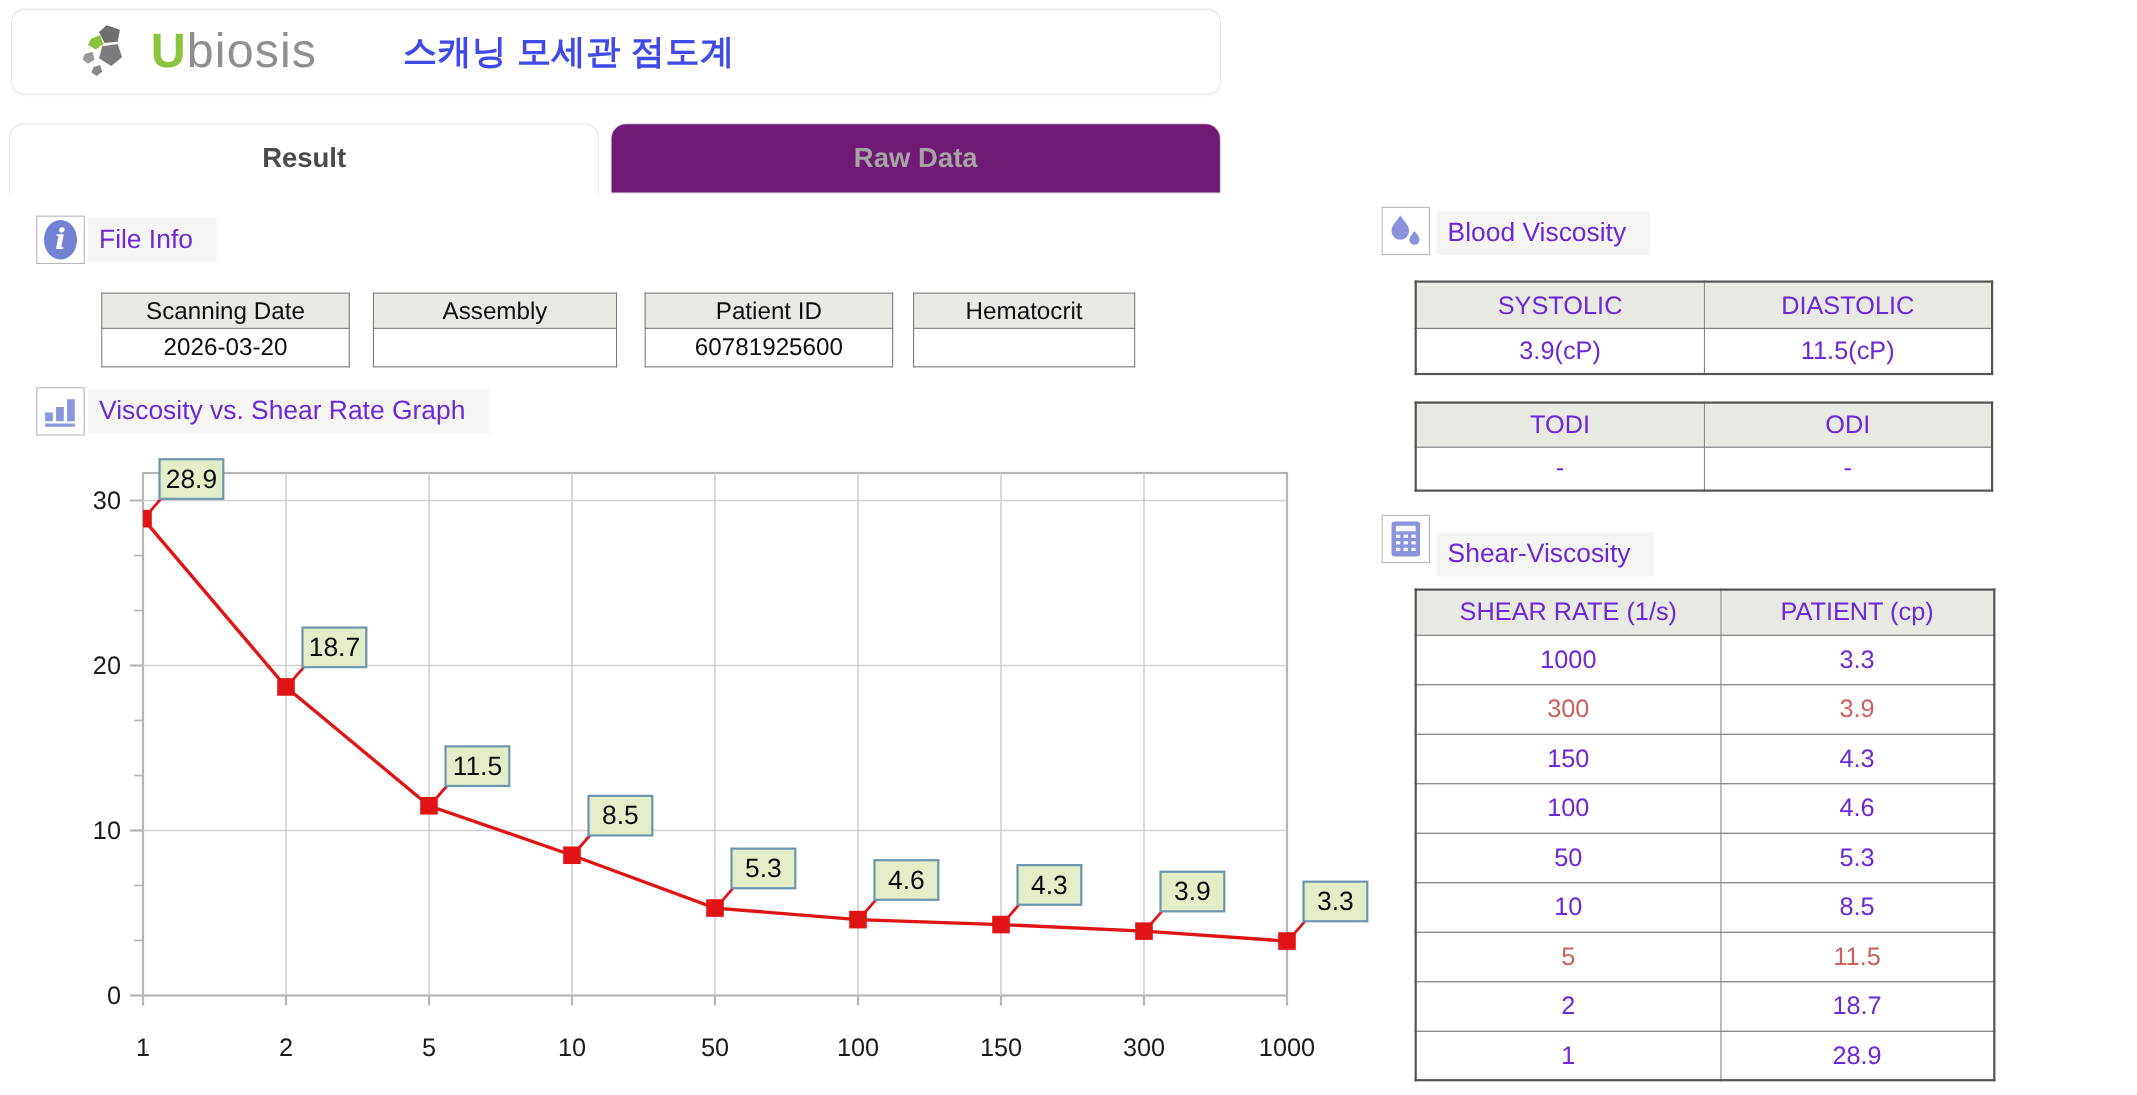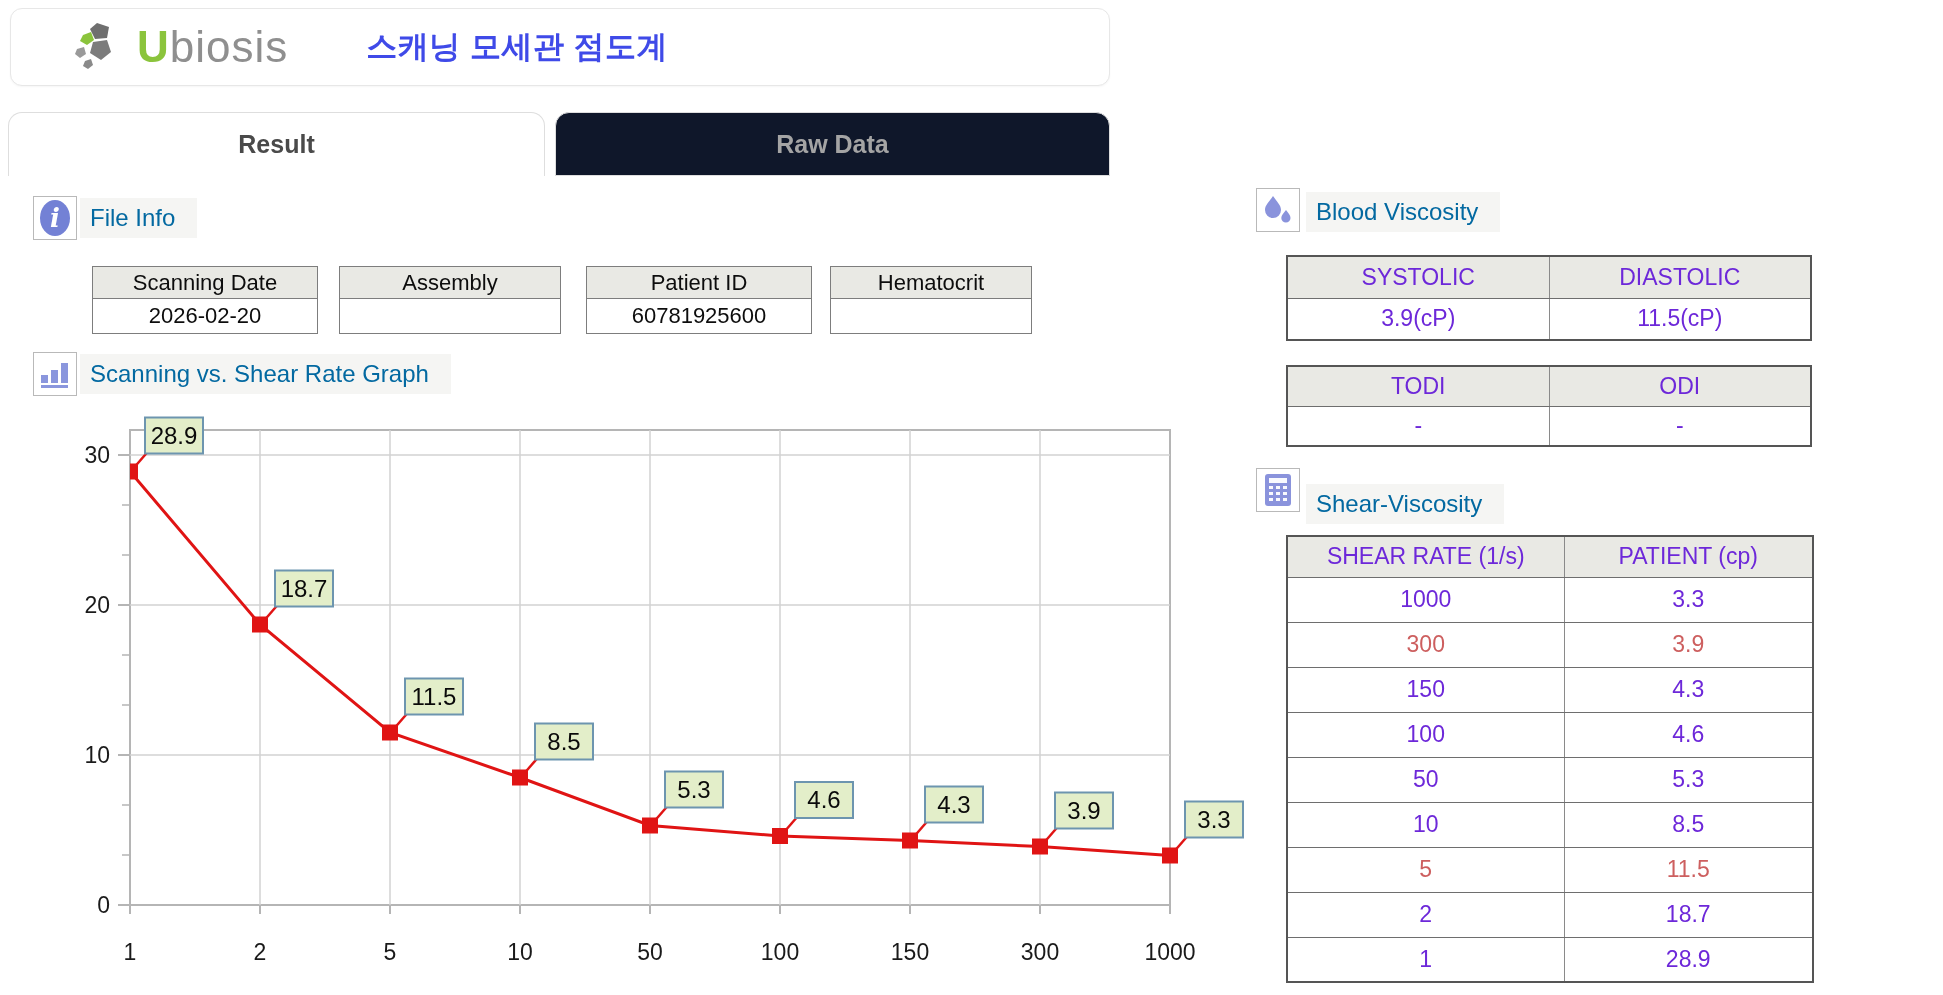--- a/index.html
+++ b/index.html
@@ -27,29 +27,29 @@
   }
 
   
   .tabbar { position:absolute; left:0; top:112px; width:1112px; height:64px; }
   .tab {
     position:absolute; top:0; height:64px; display:flex; align-items:center; justify-content:center;
     font-size:25px; font-weight:700; border:1px solid #dedede;
     border-radius:14px 14px 0 0; cursor:pointer;
   }
   .tab.active { background:#fff; color:#4a4a4a; border-bottom:none; z-index:2; }
-  .tab.inactive { background:#0f172a; color:#a4a4a4; }
+  .tab.inactive { background:#701a75; color:#a4a4a4; }
 
   
   .icon-box {
     position:absolute; width:44px; height:44px; background:#fff;
     border:1px solid #b9b9b9; display:flex; align-items:center; justify-content:center;
   }
   .section-label {
-    position:absolute; height:40px; background:#f5f5f3; color:#0369a1;
+    position:absolute; height:40px; background:#f5f5f3; color:#6d28d9;
     font-size:24px; display:flex; align-items:center; padding:0 22px 0 10px;
     white-space:nowrap;
   }
   .info-circle {
     width:30px; height:36px; border-radius:50%; background:#7381d5;
     color:#fff; display:flex; align-items:center; justify-content:center;
     font-family:"DejaVu Serif", serif; font-style:italic; font-weight:700; font-size:26px;
   }
 
   
@@ -110,21 +110,21 @@
   <div class="section-label" style="left:80px; top:198px;">File Info</div>
 
   <div id="file-info-cols">
       <div class="fi-col" style="left: 62px; width: 226px;">
         <table>
           <tbody>
             <tr>
               <td class="hd">Scanning Date</td>
             </tr>
             <tr>
-              <td class="val">2026-02-20</td>
+              <td class="val">2026-03-20</td>
             </tr>
           </tbody>
         </table>
       </div>
       <div class="fi-col" style="left: 309px; width: 222px;">
         <table>
           <tbody>
             <tr>
               <td class="hd">Assembly</td>
             </tr>
@@ -161,21 +161,21 @@
     </div>
 
   <div class="icon-box" style="left:33px; top:352px;">
     <svg width="32" height="30" viewBox="0 0 32 30">
       <rect x="2" y="16" width="7" height="8" fill="#8a96dd"></rect>
       <rect x="12" y="11" width="7" height="13" fill="#8a96dd"></rect>
       <rect x="22" y="4" width="7" height="20" fill="#8a96dd"></rect>
       <rect x="2" y="26" width="27" height="3" fill="#8a96dd"></rect>
     </svg>
   </div>
-  <div class="section-label" style="left:80px; top:354px;">Scanning vs. Shear Rate Graph</div>
+  <div class="section-label" style="left:80px; top:354px;">Viscosity vs. Shear Rate Graph</div>
 
   <div id="chart-wrap">
     <svg id="chart" width="1270" height="595">
         <rect x="130" y="30" width="1040" height="475" fill="none" stroke="#b5b5b5" stroke-width="2"></rect>
         <line x1="130" y1="505" x2="130" y2="514" stroke="#b5b5b5" stroke-width="2"></line>
         <line x1="260" y1="30" x2="260" y2="505" stroke="#d2d2d2" stroke-width="1.5"></line>
         <line x1="260" y1="505" x2="260" y2="514" stroke="#b5b5b5" stroke-width="2"></line>
         <line x1="390" y1="30" x2="390" y2="505" stroke="#d2d2d2" stroke-width="1.5"></line>
         <line x1="390" y1="505" x2="390" y2="514" stroke="#b5b5b5" stroke-width="2"></line>
         <line x1="520" y1="30" x2="520" y2="505" stroke="#d2d2d2" stroke-width="1.5"></line>

